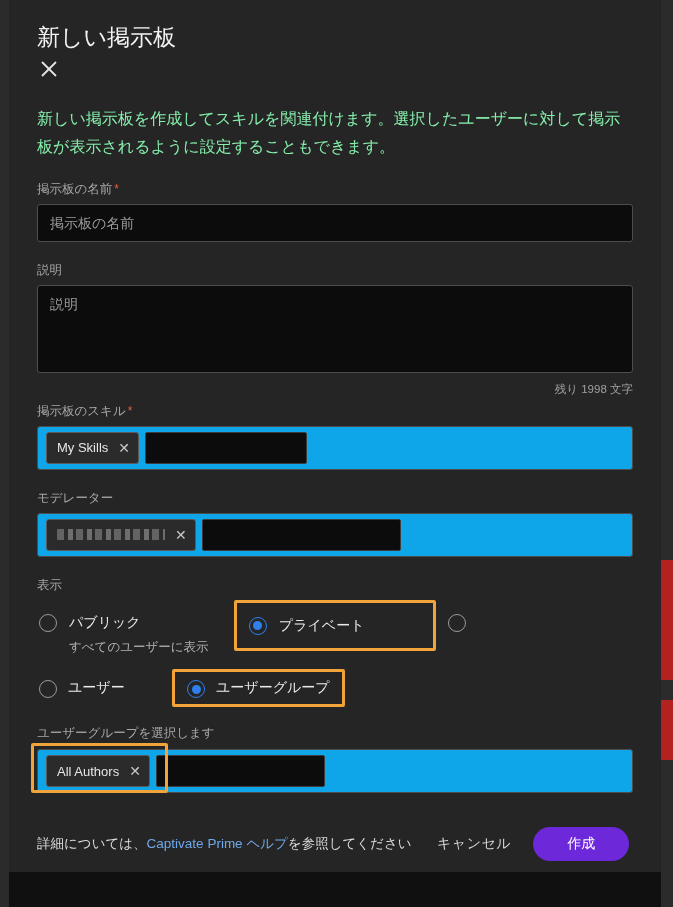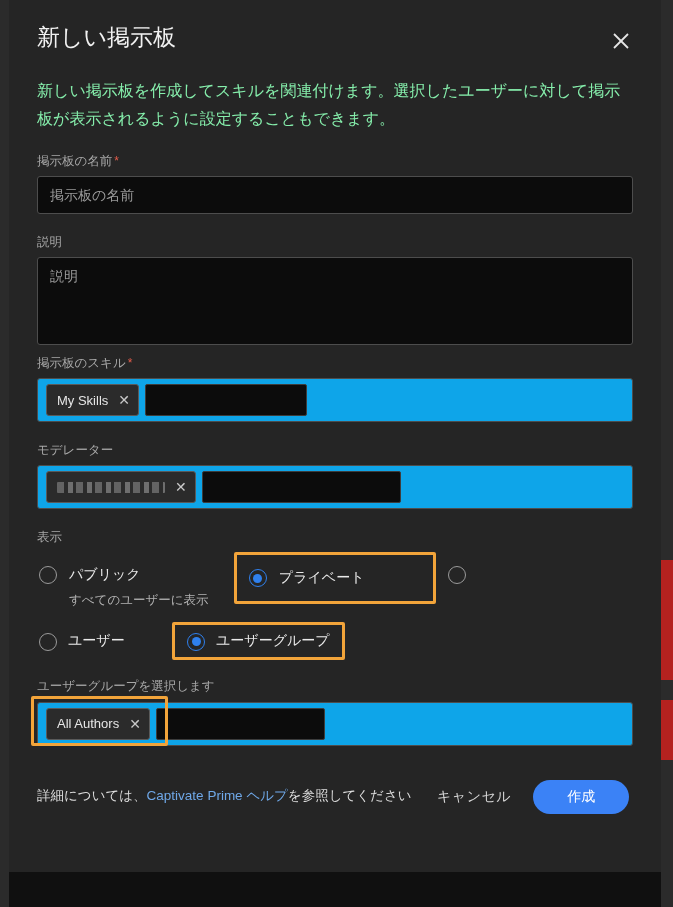--- a/index.html
+++ b/index.html
@@ -53,20 +53,21 @@
     background: #252525;
     box-sizing: border-box;
     padding: 0 28px;
     overflow: hidden;
   }
   .modal-header {
     display: flex;
     align-items: flex-start;
     justify-content: space-between;
     padding-top: 24px;
+    flex-direction: column;
   }
   .modal-title {
     font-size: 23px;
     color: #f2f2f2;
     font-weight: normal;
     line-height: 1.2;
     margin: 0;
   }
   .close-btn {
     width: 24px;
@@ -291,21 +292,21 @@
   }
   .cancel-btn {
     font-size: 14px;
     color: #d6d6d6;
     letter-spacing: .5px;
     cursor: pointer;
     margin-right: 22px;
     white-space: nowrap;
   }
   .create-btn {
-    background: #3b82f6;
+    background: #6d28d9;
     color: #fff;
     border: none;
     border-radius: 17px;
     height: 34px;
     min-width: 96px;
     font-size: 14px;
     cursor: pointer;
     font-family: "Liberation Sans", sans-serif;
   }
 </style>
@@ -332,20 +333,21 @@
 
   <div class="intro-text">新しい掲示板を作成してスキルを関連付けます。選択したユーザーに対して掲示板が表示されるように設定することもできます。</div>
 
   <div class="field-label">
     <span>掲示板の名前</span><span class="req-star">*</span>
   </div>
   <input class="text-input" type="text" placeholder="掲示板の名前" style="">
 
   <div class="field-label">説明</div>
   <textarea class="textarea" placeholder="説明" style=""></textarea>
+  <div class="char-count">残り 1998 文字</div>
 
   <div class="field-label" style="margin-top:6px">
     <span>掲示板のスキル</span><span class="req-star">*</span>
   </div>
   <div class="token-field">
     <span class="token">
       <span class="tok-label">My Skills</span>
       <span class="tok-x">✕</span>
     </span>
     <input class="token-input small" type="text" style="">

